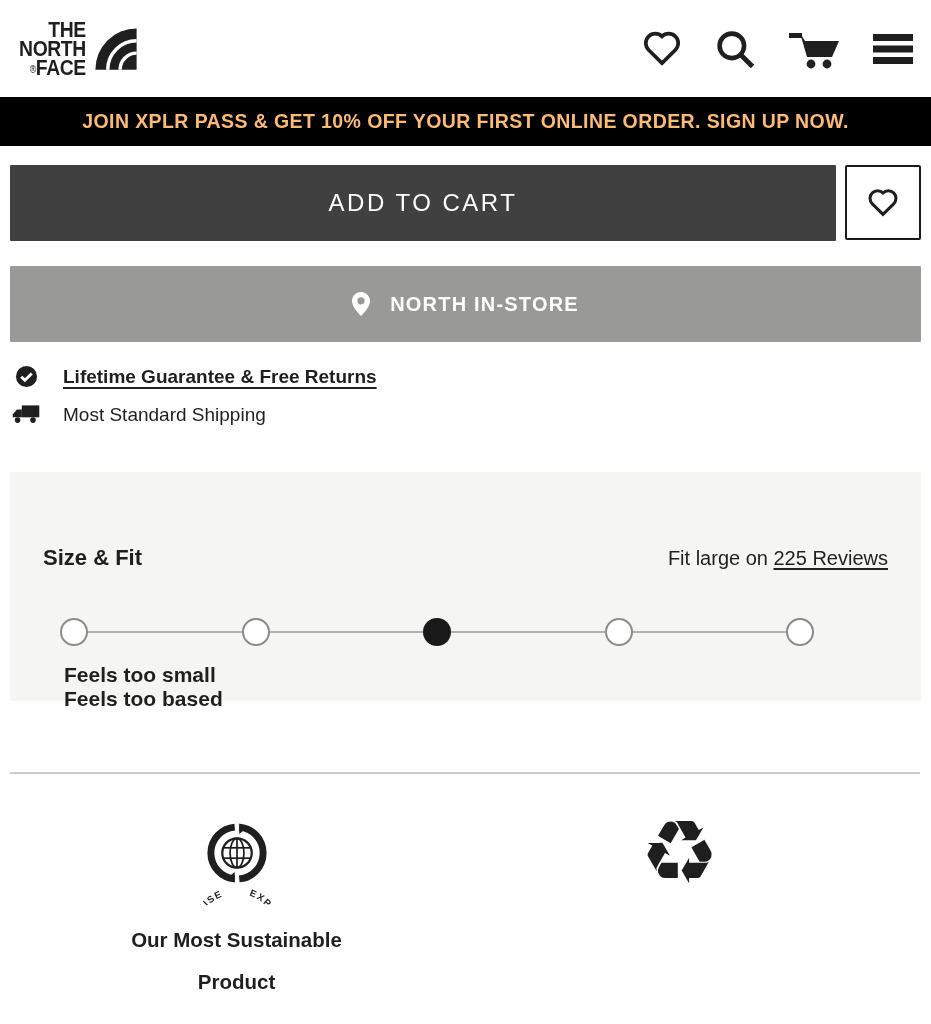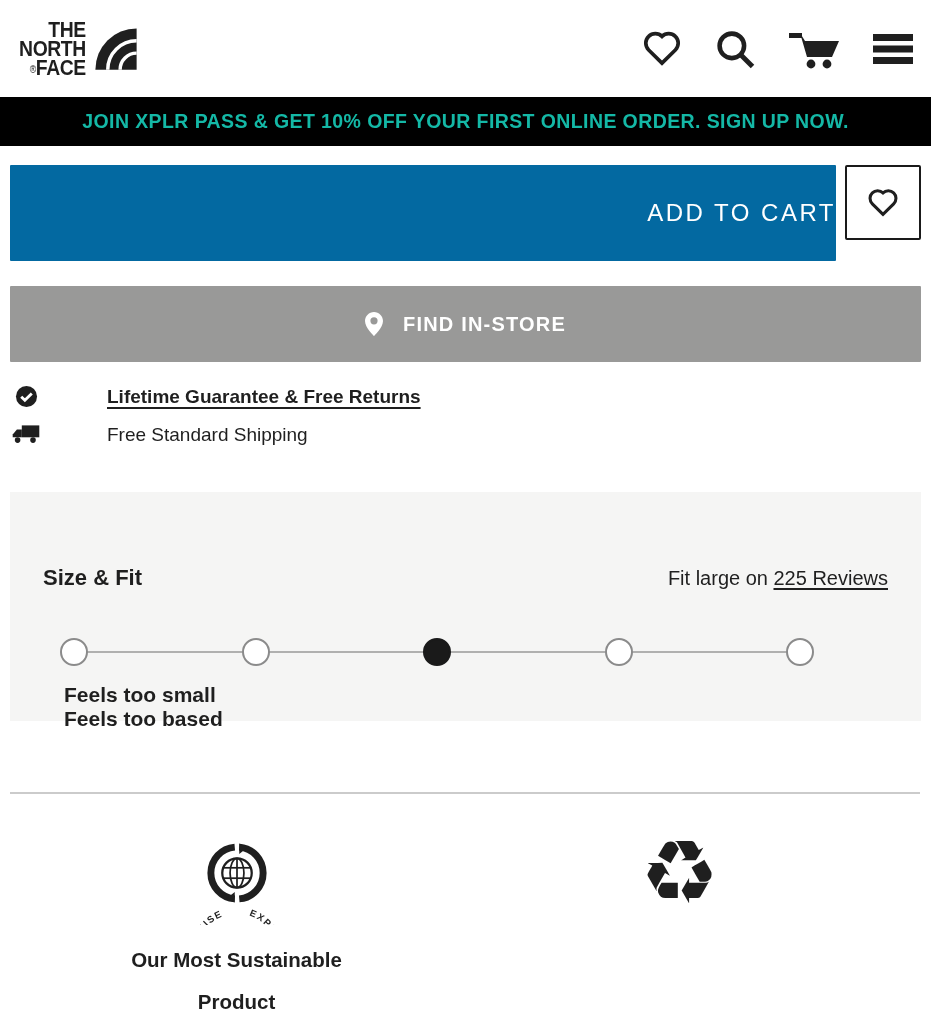--- a/index.html
+++ b/index.html
@@ -11,37 +11,37 @@
   }
   
   .header { height:97px; display:flex; align-items:center; justify-content:space-between; padding:0 16px 0 10px; background:#fff; }
   .logo { display:flex; align-items:flex-end; gap:8px; cursor:pointer; }
   .logo-text { text-align:right; font-weight:700; letter-spacing:-0.5px; line-height:19px; font-size:22px; transform:scaleX(0.88); transform-origin:right bottom; }
   .logo-text .reg { font-size:10px; font-weight:400; vertical-align:2px; }
   .logo-dome { width:44px; height:60px; }
   .hicons { display:flex; align-items:center; gap:29px; }
   .hicon { width:44px; height:44px; display:flex; align-items:center; justify-content:center; cursor:pointer; }
   
-  .banner { height:49px; background:#000; color:#14b8a6; display:flex; align-items:center; justify-content:center; cursor:pointer; }
+  .banner { height:49px; background:#000; color:#fdba74; display:flex; align-items:center; justify-content:center; cursor:pointer; }
   .banner span { font-size:19.5px; font-weight:600; letter-spacing:0.4px; white-space:nowrap; }
   
   .main { padding:0 10px; }
   .cart-row { margin-top:19px; display:flex; gap:9px; }
-  .btn-add { flex:1; height:96px; background:#0369a1; color:#fff; border:none; font-family:inherit;
-             font-size:24px; font-weight:500; letter-spacing:2.5px; cursor:pointer; border-radius:1px;text-align:right; }
+  .btn-add { flex:1; height:76px; background:#404040; color:#fff; border:none; font-family:inherit;
+             font-size:24px; font-weight:500; letter-spacing:2.5px; cursor:pointer; border-radius:1px; }
   .btn-fav { width:76px; height:75px; background:#fff; border:2px solid #1a1a1a; border-radius:2px;
              display:flex; align-items:center; justify-content:center; cursor:pointer; }
   .btn-store { margin-top:25px; width:100%; height:76px; background:#999998; color:#fff; border:none; font-family:inherit;
                display:flex; align-items:center; justify-content:center; gap:20px;
                font-size:20px; font-weight:700; letter-spacing:1.2px; cursor:pointer; border-radius:1px; }
   
   .perks { margin-top:23px; display:flex; flex-direction:column; gap:15px; padding-left:2px; }
   .perk { display:flex; align-items:center; gap:23px; }
   .perk .picon { width:28px; display:flex; justify-content:center; }
-  .perk-label { font-size:19px;margin-left:44px; }
+  .perk-label { font-size:19px; }
   .perk-label.u { font-weight:700; text-decoration:underline; text-underline-offset:4px; text-decoration-thickness:2px; cursor:pointer; }
   
   .panel { margin-top:46px; background:#f5f5f4; padding:41px 33px 48px 33px; height:229px; }
   .panel-head { display:flex; justify-content:space-between; align-items:baseline;margin-top:32px; }
   .panel-title { font-size:22px; font-weight:700; }
   .fit-based { font-size:20px; color:#1f1f1f; }
   .fit-based a { color:inherit; text-decoration:underline; text-underline-offset:3px; cursor:pointer; }
   .scale { position:relative; width:726px; margin:46px 0 0 31px; height:30px; }
   .scale-line { position:absolute; left:0; right:0; top:14px; height:2px; background:#b0b0af; }
   .scale-dot { position:absolute; top:1px; width:28px; height:28px; border-radius:50%; background:#fff;
@@ -120,21 +120,21 @@
       <svg width="34" height="32" viewBox="0 0 24 24">
           <path class="stroke-ink" stroke-width="2.3" d="M12 20.5 L4 12.6 C1.7 10.3 1.7 6.6 4 4.4 C6.2 2.2 9.8 2.2 12 4.4 C14.2 2.2 17.8 2.2 20 4.4 C22.3 6.6 22.3 10.3 20 12.6 Z"></path>
         </svg>
     </div>
   </div>
 
   <button class="btn-store">
     <svg width="18" height="26" viewBox="0 0 24 32">
       <path fill="#fff" d="M12,0 C5.4,0 0,5.4 0,12 C0,21 12,32 12,32 C12,32 24,21 24,12 C24,5.4 18.6,0 12,0 Z M12,16.5 A4.8,4.8 0 1 1 12,6.9 A4.8,4.8 0 0 1 12,16.5 Z"></path>
     </svg>
-    <span>FIND IN-STORE</span>
+    <span>NORTH IN-STORE</span>
   </button>
 
   <div class="perks">
     <div class="perk">
       <span class="picon">
         <svg width="23" height="23" viewBox="0 0 24 24">
             <circle class="ink" cx="12" cy="12" r="11"></circle>
             <path d="M6.5,12.2 L10.3,16 L17.5,8.8" fill="none" stroke="#fff" stroke-width="3"></path>
           </svg>
       </span>
@@ -142,21 +142,21 @@
     </div>
     <div class="perk">
       <span class="picon">
         <svg width="28" height="23" viewBox="0 0 40 30">
           <rect class="ink" x="14" y="2" width="25" height="17"></rect>
           <path class="ink" d="M14,8 L7,8 L1,15 L1,19 L14,19 Z"></path>
           <circle class="ink" cx="8" cy="23" r="4"></circle>
           <circle class="ink" cx="30" cy="23" r="4"></circle>
         </svg>
       </span>
-      <span class="perk-label">Free Standard Shipping</span>
+      <span class="perk-label">Most Standard Shipping</span>
     </div>
   </div>
 
   <div class="panel">
     <div class="panel-head">
       <span class="panel-title">Size &amp; Fit</span>
       <span class="fit-based"><span>Fit large on </span><a>225 Reviews</a></span>
     </div>
     <div class="scale">
       <div class="scale-line"></div>

